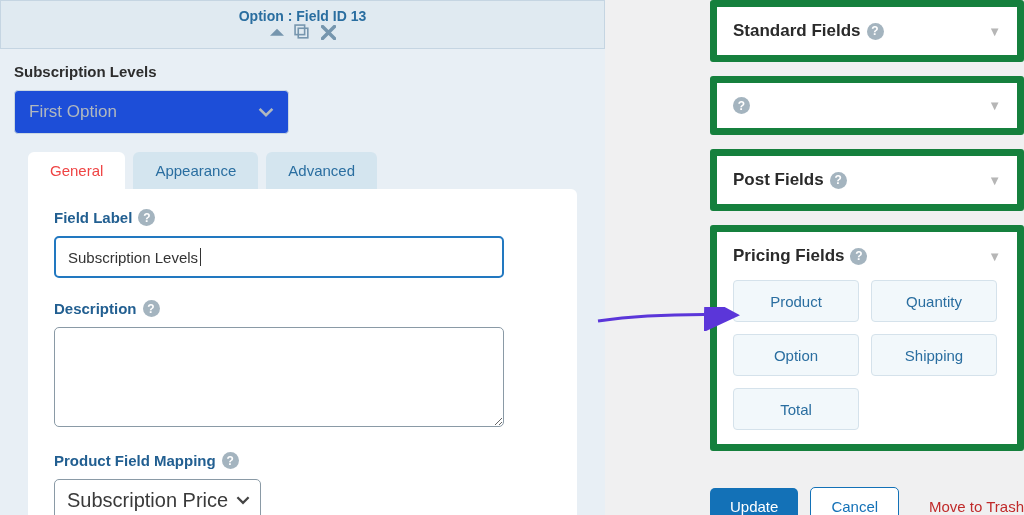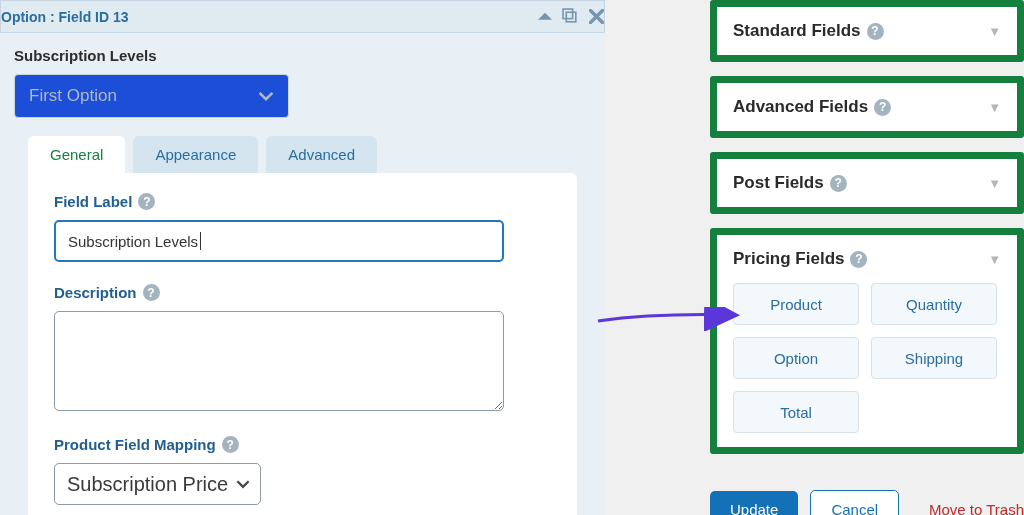--- a/index.html
+++ b/index.html
@@ -17,24 +17,25 @@
     position: absolute;
     left: 0;
     top: 0;
     width: 605px;
     height: 515px;
     background: #e8eff5;
   }
   .option-header {
     background: #e0eaf1;
     border: 1px solid #c5d5e2;
-    padding: 7px 0;
+    padding: 7px 8px;
     display: flex;
     align-items: center;
     justify-content: space-between;
+    flex-direction: column;
   }
   .option-header-text {
     font-size: 14px;
     font-weight: 600;
     color: #2a6ea0;
   }
   .option-header-icons {
     display: flex;
     gap: 10px;
     align-items: center;
@@ -72,21 +73,21 @@
     padding: 10px 22px;
     font-size: 15px;
     border-radius: 6px 6px 0 0;
     cursor: pointer;
     background: #d4e5ef;
     color: #2a6ea0;
     font-weight: 500;
   }
   .tab.active {
     background: #ffffff;
-    color: #15803d;
+    color: #ef4444;
     font-weight: 500;
   }
   .tab-panel {
     background: #ffffff;
     margin: 0 14px;
     padding: 20px 26px;
     border-radius: 0 6px 6px 6px;
   }
   .field-row { margin-bottom: 22px; }
   .field-label {
@@ -323,21 +324,20 @@
         <span>Standard Fields</span>
         <span class="help-circle">?</span>
       </span>
       <span class="chev-triangle">▼</span>
     </div>
   </div>
 
   <div class="accordion">
     <div class="accordion-header">
       <span class="accordion-title">
-        <span>Advanced Fields</span>
         <span class="help-circle">?</span>
       </span>
       <span class="chev-triangle">▼</span>
     </div>
   </div>
 
   <div class="accordion">
     <div class="accordion-header">
       <span class="accordion-title">
         <span>Post Fields</span>

